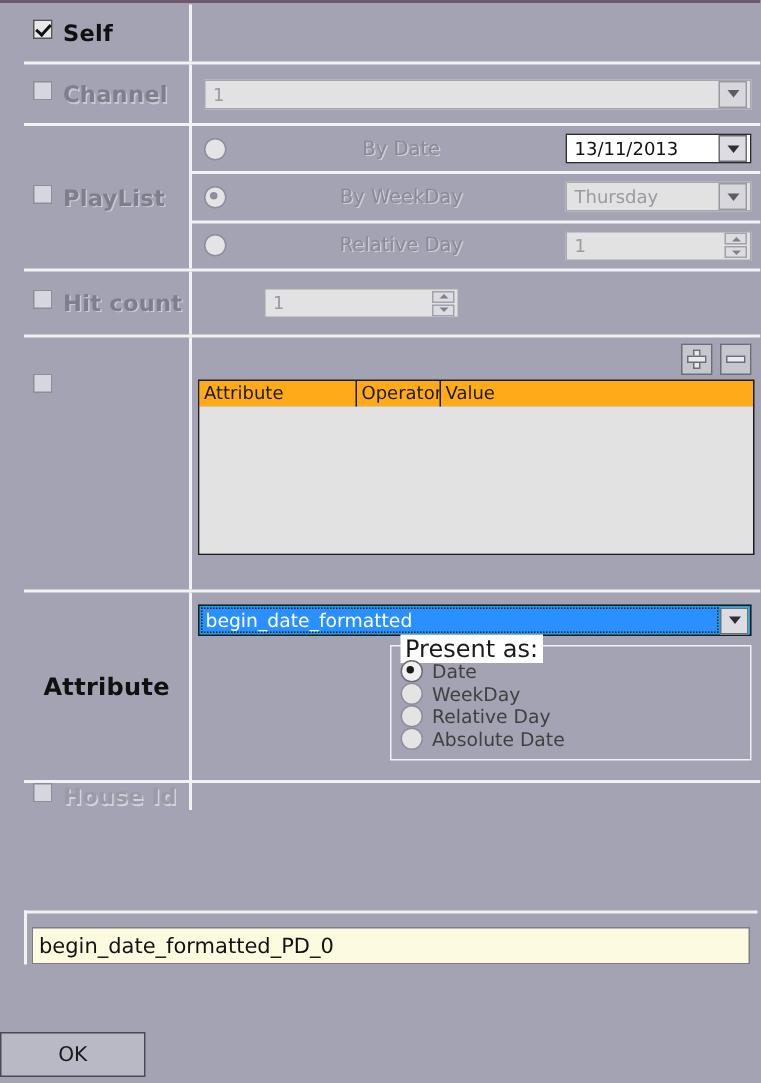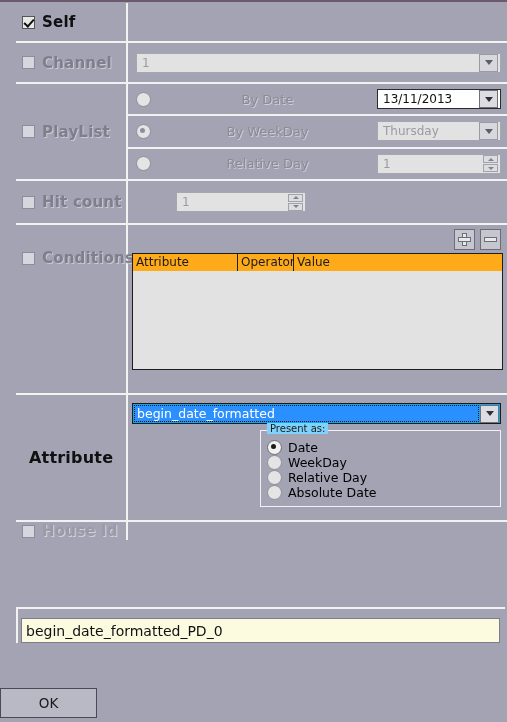--- a/index.html
+++ b/index.html
@@ -20,21 +20,21 @@
   .lcell{
     width:112px;min-width:112px;
     display:flex;align-items:center;
     padding-left:6px;
     border-right:2px solid #f2f2f2;
     box-sizing:border-box;
   }
   .rcell{flex:1;display:flex;flex-direction:column;justify-content:center;box-sizing:border-box;}
 
   
-  .cbwrap{display:flex;align-items:center;gap:7px;}
+  .cbwrap{display:flex;align-items:flex-start;gap:7px;}
   .cbox{
     width:13px;height:13px;box-sizing:border-box;
     background:#e9e9e9;border:1px solid #555;
     position:relative;flex:none;
   }
   .cbox.checked::after{
     content:"";position:absolute;left:3px;top:0px;
     width:4px;height:8px;border:solid #111;border-width:0 2px 2px 0;
     transform:rotate(42deg);
   }
@@ -113,28 +113,28 @@
     flex:1;height:17px;margin:1px;background:#2a8fff;color:#fff;
     font-size:12.5px;line-height:17px;padding-left:3px;
     outline:1px dotted #1a1a1a;outline-offset:-1px;
     white-space:nowrap;overflow:hidden;
   }
   .grpbox{
     position:relative;border:1px solid #f0f0f5;margin:6px 6px 4px 132px;
     padding:9px 6px 6px 6px;box-sizing:border-box;
   }
   .grptitle{
-    position:absolute;top:-8px;left:6px;background:#7dd3fc;padding:0 3px;
-    font-size:10px;color:#1a1a1a;
+    position:absolute;top:-8px;left:6px;background:#ffffff;padding:0 3px;
+    font-size:16px;color:#1a1a1a;
   }
   .rr{display:flex;align-items:center;height:15px;}
   .rr .radio{margin-right:6px;}
   .rr .radio.on{background:#f0f0f0;border:1px solid #6e6e79;}
   .rr .radio.on::after{background:#1b1b1b;}
-  .rrl{font-size:12.5px;color:#000000;}
+  .rrl{font-size:12.5px;color:#404040;}
 
   
   .resultpanel{
     position:absolute;left:16px;top:607px;width:489px;
     border-top:2px solid #f2f2f2;border-left:2px solid #f2f2f2;
     box-sizing:border-box;padding:6px 0 0 0;
   }
   .reslabel{font-size:14px;font-weight:bold;color:#111;padding-left:4px;}
   .resfield{
     margin:3px 5px 0 3px;height:25px;background:#fdfbdf;
@@ -252,21 +252,20 @@
             </div>
         </span>
       </div>
     </div>
   </div>
 
   <div class="row" style="height:168px;">
     <div class="lcell" style="align-items:flex-start;padding-top:24px;">
       <div class="cbwrap">
         <div class="cbox dis"></div>
-        <span class="lbl off">Conditions</span>
       </div>
     </div>
     <div class="rcell" style="justify-content:flex-start;padding-left:4px;">
       <div class="condtop">
         <span class="sqbtn">
             <span class="plusg"></span>
           </span>
         <span class="sqbtn">
             <span class="minusg"></span>
           </span>

